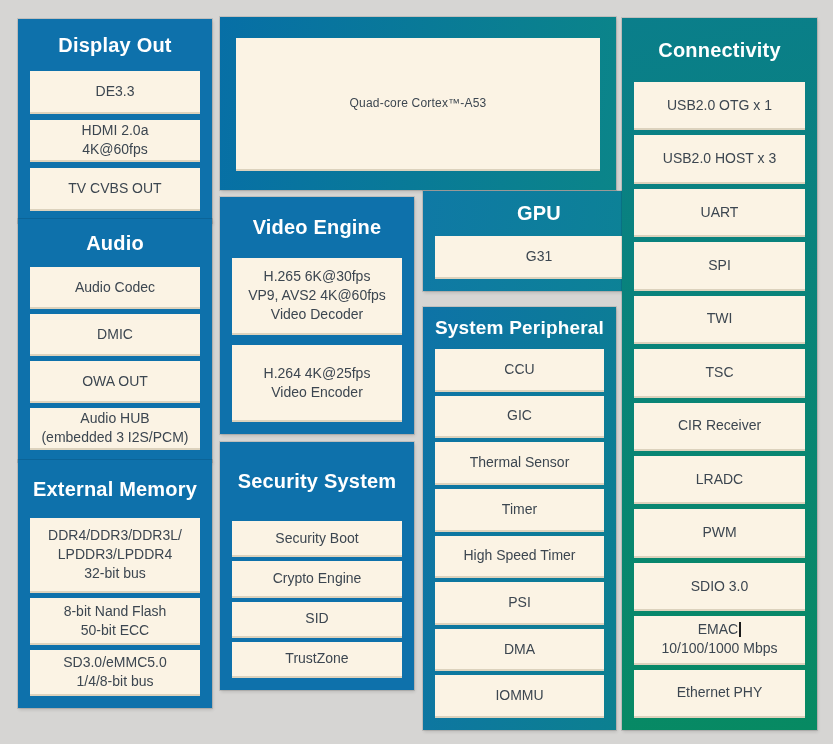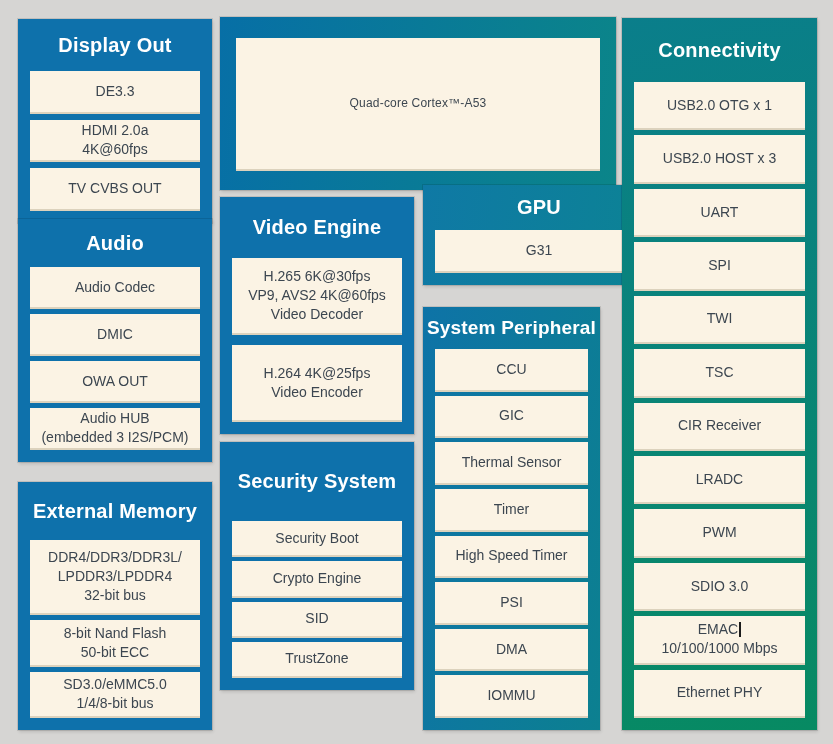--- a/index.html
+++ b/index.html
@@ -38,29 +38,29 @@
   }
   .line{white-space:nowrap;}
   .caret{
     display:inline-block;width:2px;height:15px;
     background:#1b1b1b;margin-left:1px;vertical-align:-3px;
   }
 
   
   .display-out      {left:18px; top:19px;  width:194px;height:204px;--th:52px;--gap:6px;}
   .audio            {left:18px; top:219px; width:194px;height:243px;--th:48px;--gap:5px;}
-  .external-memory  {left:18px; top:482px; width:194px;height:248px;justify-content:space-between;--th:58px;--gap:5px;}
+  .external-memory  {left:18px; top:460px; width:194px;height:248px;justify-content:space-between;--th:58px;--gap:5px;}
   .cpu              {left:220px;top:17px;  width:396px;height:173px;
                      padding:21px 16px 19px;
                      background:linear-gradient(97deg,#076fa6 0%,#0b8589 100%);}
   .video-engine     {left:220px;top:197px; width:194px;height:237px;--th:61px;--gap:10px;}
   .security-system  {left:220px;top:442px; width:194px;height:248px;--th:79px;--gap:4px;}
-  .gpu              {left:423px;top:185px; width:232px;height:100px;--th:45px;
+  .gpu              {left:423px;top:191px; width:232px;height:100px;--th:45px;
                      background:linear-gradient(97deg,#0f79a5 0%,#0c8394 100%);}
-  .system-peripheral{left:423px;top:307px; width:177px;height:423px;--th:42px;--gap:4px;
+  .system-peripheral{left:423px;top:307px; width:193px;height:423px;--th:42px;--gap:4px;
                      background:linear-gradient(100deg,#0e73a7 0%,#0c8090 100%);justify-content:flex-end;}
   .system-peripheral .block-title{font-size:19px;}
   .connectivity     {left:622px;top:18px;  width:195px;height:712px;--th:64px;--gap:5px;
                      background:linear-gradient(165deg,#0a7e8b 0%,#078a62 100%);}
 
   .cpu-inner{flex:1;font-size:12px;}
   .cpu-inner .line{letter-spacing:0.2px;}
 </style>
 </head>
 <body>

